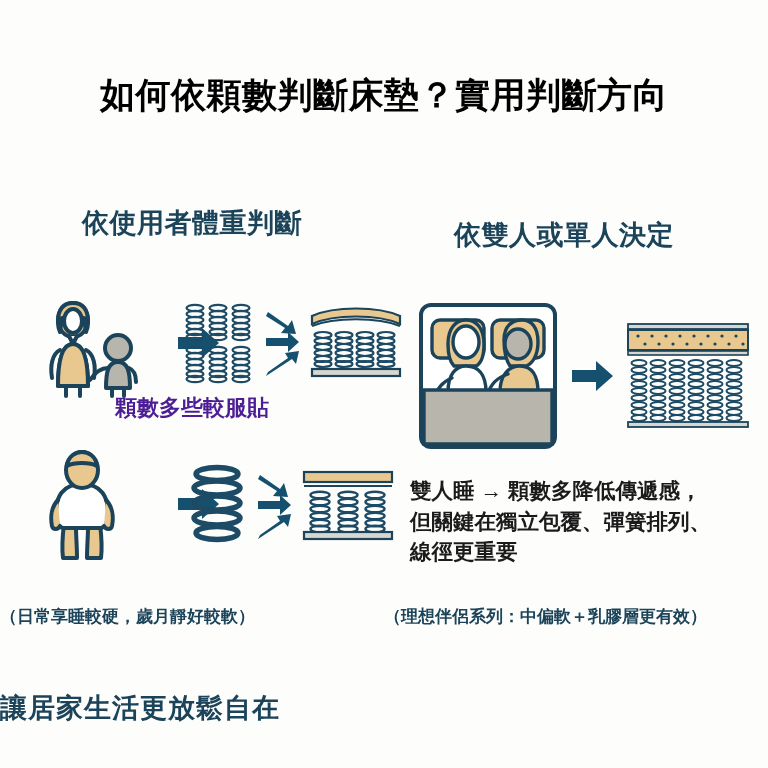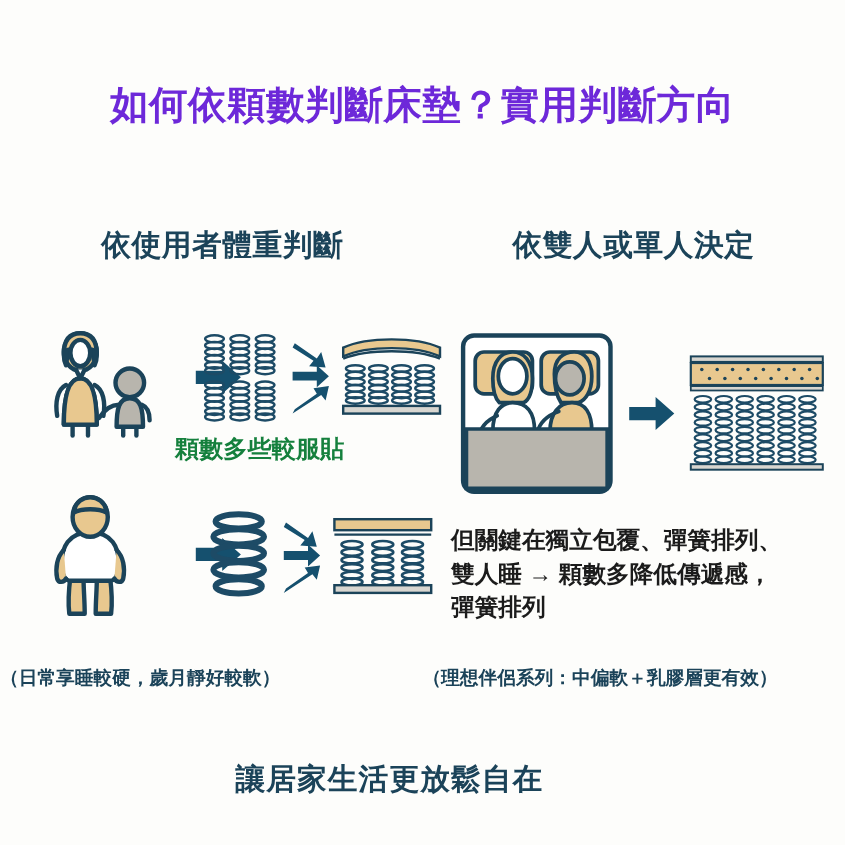--- a/index.html
+++ b/index.html
@@ -16,33 +16,33 @@
     box-sizing:border-box;
   }
 
   
   .title{
     position:absolute;
     top:72px;left:0;width:768px;
     text-align:center;
     font-size:35px;
     font-weight:bold;
-    color:#6d28d9;
+    color:#000000;
     letter-spacing:0.5px;
     white-space:nowrap;
   }
 
   
   .col{
     position:absolute;
     top:205px;
     width:384px;
   }
-  .col-left{left:0;margin-left:10px;}
-  .col-right{left:384px;}
+  .col-left{left:0;}
+  .col-right{left:372px;margin-top:12px;}
 
   .section-heading{
     text-align:center;
     font-size:27px;
     font-weight:bold;
     color:#1b4359;
     white-space:nowrap;
     letter-spacing:0.5px;
   }
 
@@ -53,23 +53,22 @@
     align-items:center;
   }
   .figure-cell{display:flex;align-items:center;justify-content:center;}
 
   .caption{
     position:absolute;
     width:384px;
     text-align:center;
     font-size:22px;
     font-weight:bold;
-    color:#15803d;
+    color:#4c1d95;
     white-space:nowrap;
-    padding-left:44px;
   }
 
   .body-text{
     position:absolute;
     left:410px;
     top:476px;
     width:350px;
     font-size:21.5px;
     font-weight:bold;
     color:#1b1b1b;
@@ -82,21 +81,21 @@
     text-align:left;
     font-size:17px;
     font-weight:bold;
     color:#1b4359;
     white-space:nowrap;
   }
 
   .footer{
     position:absolute;
     top:690px;left:0;width:708px;
-    text-align:center;
+    text-align:left;
     font-size:27px;
     font-weight:bold;
     color:#1b4359;
     letter-spacing:1px;
     white-space:nowrap;
   }
 
   svg{display:block;overflow:visible;}
 </style>
 </head>
@@ -465,22 +464,22 @@
               <ellipse cx="8" cy="52" rx="7.5" ry="3"></ellipse>
             <ellipse cx="8" cy="58" rx="7.5" ry="3"></ellipse>
           </g>
         </g>
         <rect x="2" y="100" width="120" height="5" fill="#d8d6d0" stroke="#1b4359" stroke-width="1.8"></rect>
       </svg>
     </div>
   </div>
 
   <div class="body-text">
+    <div>雙人睡 → 顆數多降低傳遞感，</div>
     <div>但關鍵在獨立包覆、彈簧排列、</div>
-    <div>雙人睡 → 顆數多降低傳遞感，</div>
-    <div>彈簧排列</div>
+    <div>線徑更重要</div>
   </div>
 
   <div class="note" style="left:384px;top:605px;">（理想伴侶系列：中偏軟＋乳膠層更有效）</div>
 
   <div class="footer">讓居家生活更放鬆自在</div>
 
 </div>
 
 </body></html>

